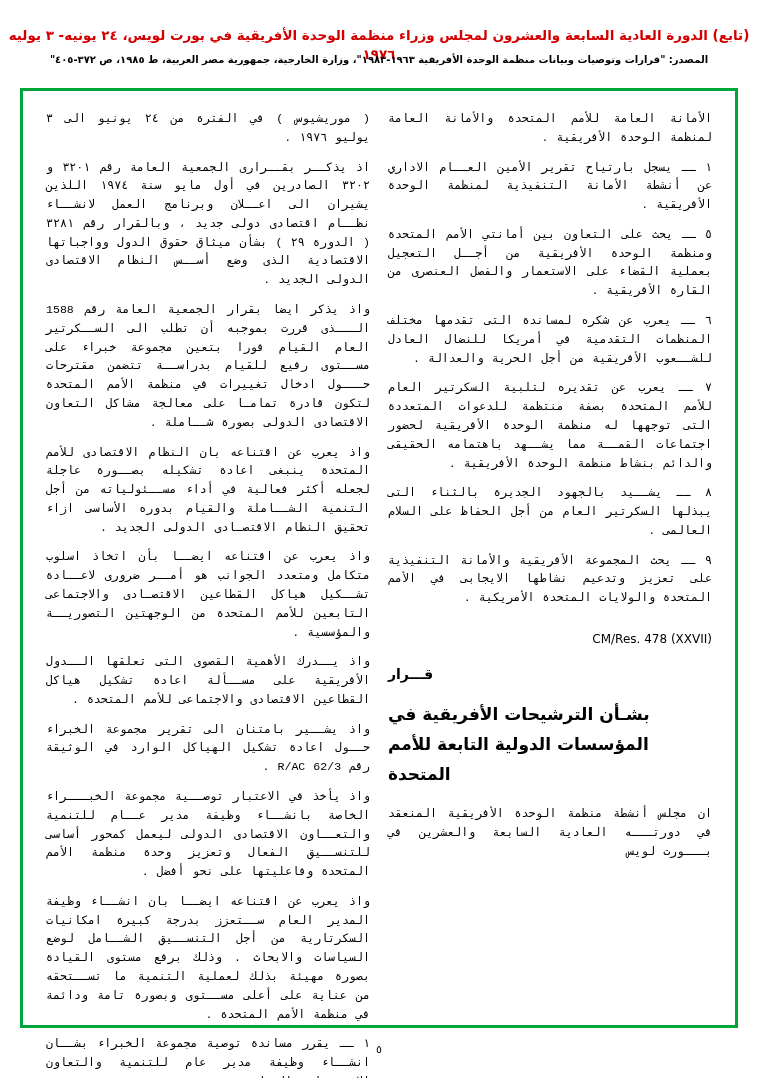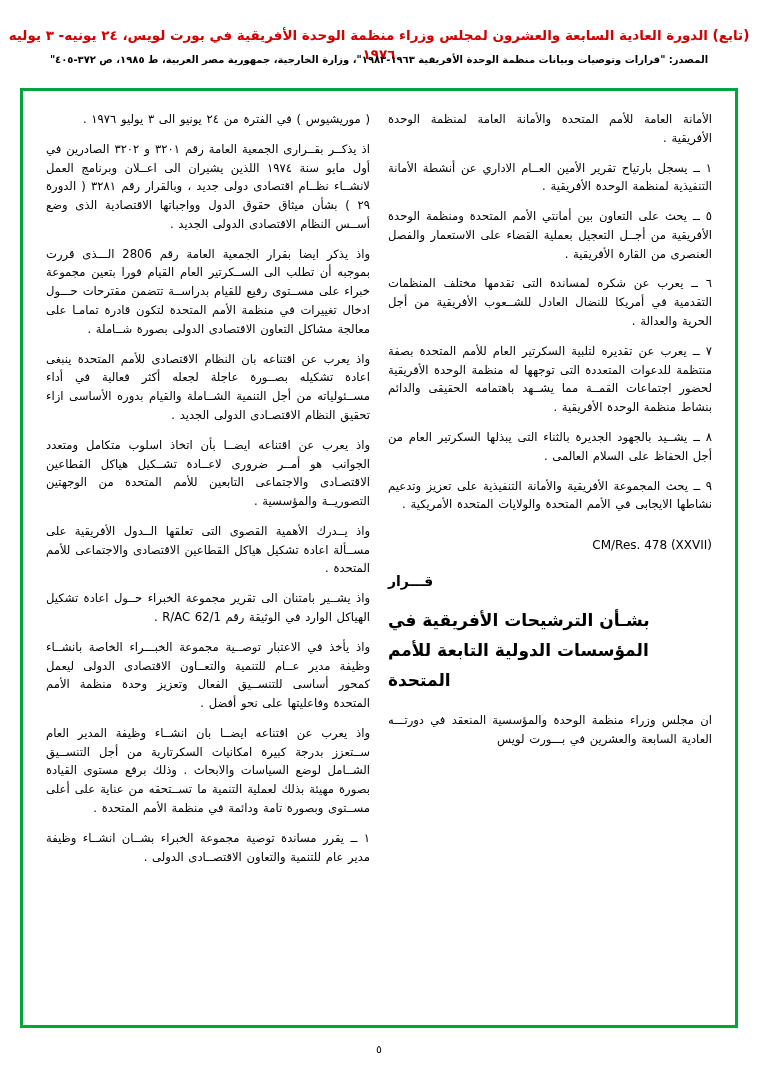--- a/index.html
+++ b/index.html
@@ -73,20 +73,21 @@
     line-height: 1.62;
     position: relative;
   }
   .col.right { }
   .col.left { }
   p.para {
     margin: 0 0 11px 0;
     text-align: justify;
     text-justify: inter-word;
     word-spacing: 1px;
+    font-family: Liberation Mono, monospace;
   }
   p.para.lead {
     text-indent: 0;
   }
   .res-id {
     margin: 22px 0 14px 0;
     font-size: 12px;
     direction: ltr;
     text-align: right;
     font-weight: normal;
@@ -136,31 +137,31 @@
       <p class="para">٥ ــ يحث على التعاون بين أمانتي الأمم المتحدة ومنظمة الوحدة الأفريقية من أجــل التعجيل بعملية القضاء على الاستعمار والفصل العنصرى من القارة الأفريقية .</p>
       <p class="para">٦ ــ يعرب عن شكره لمساندة التى تقدمها مختلف المنظمات التقدمية في أمريكا للنضال العادل للشــعوب الأفريقية من أجل الحرية والعدالة .</p>
       <p class="para">٧ ــ يعرب عن تقديره لتلبية السكرتير العام للأمم المتحدة بصفة منتظمة للدعوات المتعددة التى توجهها له منظمة الوحدة الأفريقية لحضور اجتماعات القمــة مما يشــهد باهتمامه الحقيقى والدائم بنشاط منظمة الوحدة الأفريقية .</p>
       <p class="para">٨ ــ يشــيد بالجهود الجديرة بالثناء التى يبذلها السكرتير العام من أجل الحفاظ على السلام العالمى .</p>
       <p class="para">٩ ــ يحث المجموعة الأفريقية والأمانة التنفيذية على تعزيز وتدعيم نشاطها الايجابى في الأمم المتحدة والولايات المتحدة الأمريكية .</p>
 
       <div class="res-id">CM/Res. 478 (XXVII)</div>
       <div class="res-word">قـــرار</div>
       <div class="res-title">بشـأن الترشيحات الأفريقية في المؤسسات الدولية التابعة للأمم المتحدة</div>
 
-      <p class="para">ان مجلس وزراء منظمة الوحدة والمؤسسية المنعقد في دورتـــه العادية السابعة والعشرين في بـــورت لويس</p>
+      <p class="para">ان مجلس أنشطة منظمة الوحدة الأفريقية المنعقد في دورتـــه العادية السابعة والعشرين في بـــورت لويس</p>
     </div>
 
     <div class="col left">
       <p class="para lead wide">( موريشيوس ) في الفترة من ٢٤ يونيو الى ٣ يوليو ١٩٧٦ .</p>
       <p class="para">اذ يذكــر بقــرارى الجمعية العامة رقم ٣٢٠١ و ٣٢٠٢ الصادرين في أول مايو سنة ١٩٧٤ اللذين يشيران الى اعــلان وبرنامج العمل لانشــاء نظــام اقتصادى دولى جديد ، وبالقرار رقم ٣٢٨١ ( الدورة ٢٩ ) بشأن ميثاق حقوق الدول وواجباتها الاقتصادية الذى وضع أســس النظام الاقتصادى الدولى الجديد .</p>
-      <p class="para">واذ يذكر ايضا بقرار الجمعية العامة رقم 2806 الـــذى قررت بموجبه أن تطلب الى الســكرتير العام القيام فورا بتعين مجموعة خبراء على مســتوى رفيع للقيام بدراســة تتضمن مقترحات حـــول ادخال تغييرات في منظمة الأمم المتحدة لتكون قادرة تمامـا على معالجة مشاكل التعاون الاقتصادى الدولى بصورة شــاملة .</p>
+      <p class="para">واذ يذكر ايضا بقرار الجمعية العامة رقم 1588 الـــذى قررت بموجبه أن تطلب الى الســكرتير العام القيام فورا بتعين مجموعة خبراء على مســتوى رفيع للقيام بدراســة تتضمن مقترحات حـــول ادخال تغييرات في منظمة الأمم المتحدة لتكون قادرة تمامـا على معالجة مشاكل التعاون الاقتصادى الدولى بصورة شــاملة .</p>
       <p class="para">واذ يعرب عن اقتناعه بان النظام الاقتصادى للأمم المتحدة ينبغى اعادة تشكيله بصــورة عاجلة لجعله أكثر فعالية في أداء مســئولياته من أجل التنمية الشــاملة والقيام بدوره الأساسى ازاء تحقيق النظام الاقتصـادى الدولى الجديد .</p>
       <p class="para">واذ يعرب عن اقتناعه ايضــا بأن اتخاذ اسلوب متكامل ومتعدد الجوانب هو أمــر ضرورى لاعــادة تشــكيل هياكل القطاعين الاقتصـادى والاجتماعى التابعين للأمم المتحدة من الوجهتين التصوريــة والمؤسسية .</p>
       <p class="para">واذ يــدرك الأهمية القصوى التى تعلقها الــدول الأفريقية على مســألة اعادة تشكيل هياكل القطاعين الاقتصادى والاجتماعى للأمم المتحدة .</p>
-      <p class="para">واذ يشــير بامتنان الى تقرير مجموعة الخبراء حــول اعادة تشكيل الهياكل الوارد في الوثيقة رقم R/AC 62/1 .</p>
+      <p class="para">واذ يشــير بامتنان الى تقرير مجموعة الخبراء حــول اعادة تشكيل الهياكل الوارد في الوثيقة رقم R/AC 62/3 .</p>
       <p class="para">واذ يأخذ في الاعتبار توصــية مجموعة الخبـــراء الخاصة بانشــاء وظيفة مدير عــام للتنمية والتعــاون الاقتصادى الدولى ليعمل كمحور أساسى للتنســيق الفعال وتعزيز وحدة منظمة الأمم المتحدة وفاعليتها على نحو أفضل .</p>
       <p class="para">واذ يعرب عن اقتناعه ايضــا بان انشــاء وظيفة المدير العام ســتعزز بدرجة كبيرة امكانيات السكرتارية من أجل التنســيق الشــامل لوضع السياسات والابحاث . وذلك برفع مستوى القيادة بصورة مهيئة بذلك لعملية التنمية ما تســتحقه من عناية على أعلى مســتوى وبصورة تامة ودائمة في منظمة الأمم المتحدة .</p>
       <p class="para">١ ــ يقرر مساندة توصية مجموعة الخبراء بشــان انشــاء وظيفة مدير عام للتنمية والتعاون الاقتصــادى الدولى .</p>
     </div>
 
   </div>
 
   <div class="page-num">٥</div>
 
 </div>

